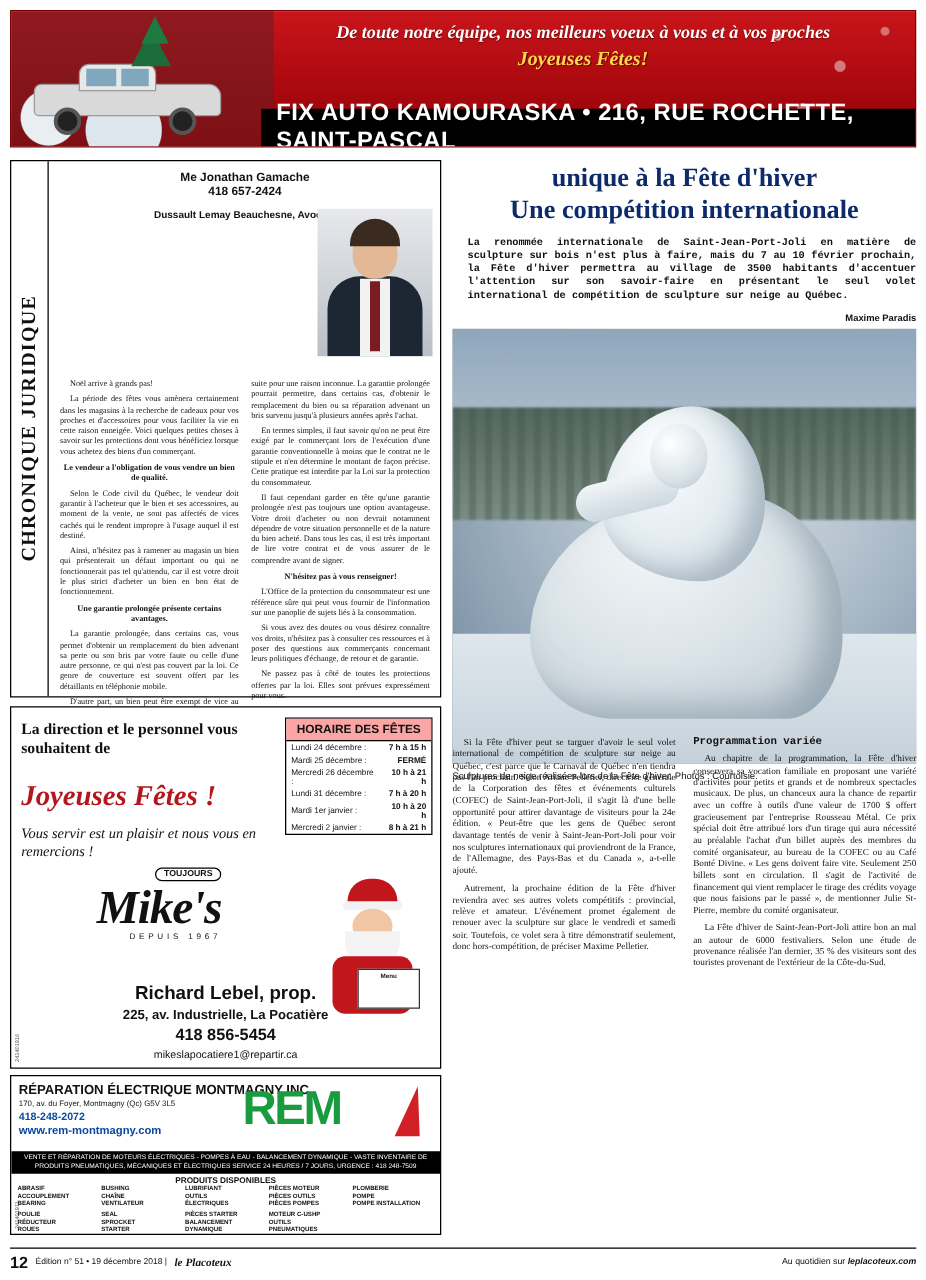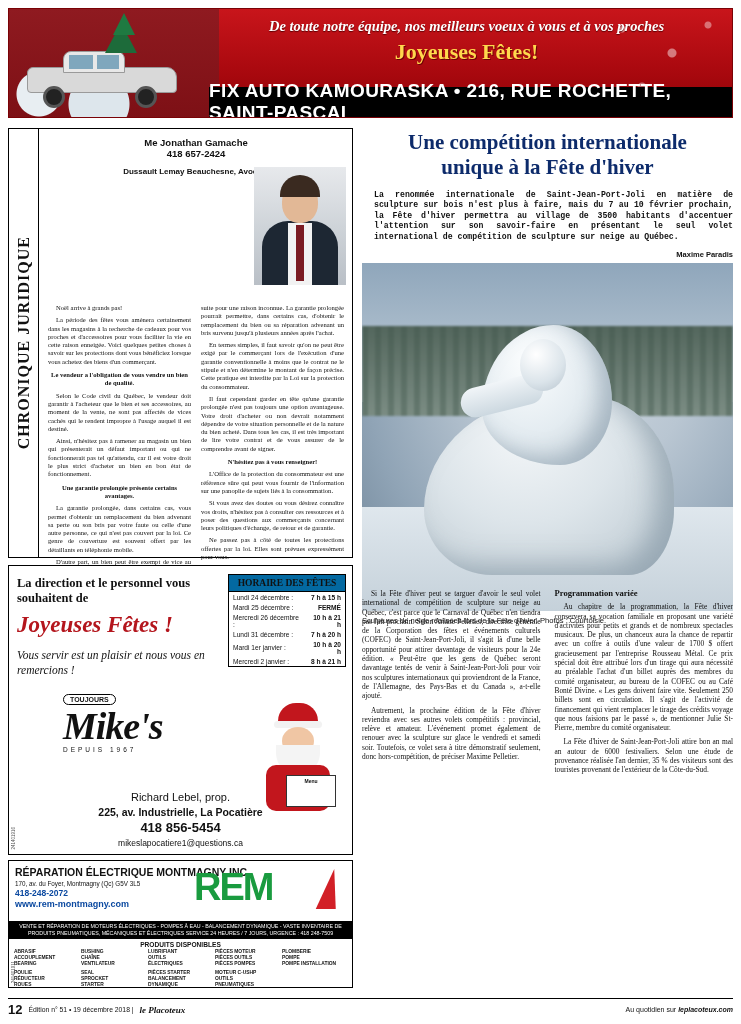--- a/index.html
+++ b/index.html
@@ -43,24 +43,24 @@
     position:absolute; right:0; top:0; width:130px; height:110px;
     background:
       radial-gradient(circle at 20px 20px, rgba(255,255,255,.55) 3px, transparent 4px),
       radial-gradient(circle at 70px 44px, rgba(255,255,255,.45) 4px, transparent 5px),
       radial-gradient(circle at 106px 16px, rgba(255,255,255,.4) 3px, transparent 4px),
       radial-gradient(circle at 40px 78px, rgba(255,255,255,.4) 4px, transparent 5px),
       radial-gradient(circle at 96px 88px, rgba(255,255,255,.35) 3px, transparent 4px);
   }
   .topad-text { position:absolute; left:200px; top:8px; right:8px; text-align:center; color:#fff; }
   .topad-l1 { font-family:"Liberation Serif", serif; font-style:italic; font-size:14.5px; line-height:18px; font-weight:bold; text-shadow:0 1px 1px #5c0003;}
-  .topad-l2 { font-family:"Liberation Serif", serif; font-weight:bold; font-size:22px; color:#ffd84d; margin-top:4px; text-shadow:1px 1px 0 #6a0206;}
+  .topad-l2 { font-family:"Liberation Serif", serif; font-style:italic; font-weight:bold; font-size:16px; color:#ffd84d; margin-top:4px; text-shadow:1px 1px 0 #6a0206;}
   .topad-bar {
     position:absolute; left:200px; right:0; bottom:0; height:30px; background:#000;
-    display:flex; align-items:center; justify-content:center; 
+    display:flex; align-items:center; justify-content:center; padding-left:12px;
   }
   .topad-bar span { color:#fff; font-family:"Liberation Sans", sans-serif; font-weight:bold; font-size:19px; letter-spacing:.4px;}
 
   
   .chronique {
     position:absolute; left:8px; top:128px; width:345px; height:430px;
     border:1px solid #000; background:#fff;
   }
   .chron-side {
     position:absolute; left:0; top:0; width:30px; height:100%;
@@ -156,35 +156,35 @@
     margin-top:5px; font-size:7.6px; font-family:"Liberation Sans", sans-serif;
   }
 
   
   .mikes {
     position:absolute; left:8px; top:565px; width:345px; height:290px;
     border:1px solid #000; background:#fff; overflow:hidden;
   }
   .mikes-left { position:absolute; left:0; top:0; width:215px; height:100%; padding:10px 8px;}
   .mikes-l1 { font-family:"Liberation Serif", serif; font-weight:bold; font-size:12.5px; line-height:15px;}
-  .mikes-l2 { font-family:"Liberation Serif", serif; font-style:italic; font-weight:bold; font-size:23px; color:#b4161d; margin-top:6px;}
+  .mikes-l2 { font-family:"Liberation Serif", serif; font-style:italic; font-weight:bold; font-size:23px; color:#b4161d; margin-top:18px;}
   .mikes-l3 { font-family:Liberation Serif, serif; font-style:italic; font-size:11.5px; line-height:15px; margin-top:10px;}
-  .mikes-logo { position:absolute; left:54px; top:122px; width:130px; text-align:left;}
+  .mikes-logo { position:absolute; left:38px; top:122px; width:130px; text-align:right;}
   .mikes-logo .toujours { font-family:"Liberation Sans", sans-serif; font-size:7px; font-weight:bold; border:1px solid #000; display:inline-block; padding:1px 6px; border-radius:8px;}
   .mikes-logo .word { font-family:"Liberation Serif", serif; font-style:italic; font-weight:bold; font-size:38px; line-height:40px; letter-spacing:-1px;}
   .mikes-logo .since { font-family:"Liberation Sans", sans-serif; font-size:6.5px; letter-spacing:3px;}
   .mikes-foot { position:absolute; left:0; right:0; bottom:6px; text-align:center;}
-  .mikes-foot .a { font-family:"Liberation Sans", sans-serif; font-size:11px; font-weight:normal;}
+  .mikes-foot .a { font-family:"Liberation Sans", sans-serif; font-size:15px; font-weight:bold;}
   .mikes-foot .b { font-family:"Liberation Sans", sans-serif; font-size:10.5px; font-weight:bold; margin-top:3px;}
   .mikes-foot .c { font-family:"Liberation Sans", sans-serif; font-size:13px; font-weight:bold; margin-top:2px;}
   .mikes-foot .d { font-family:"Liberation Sans", sans-serif; font-size:8.5px; margin-top:3px;}
   .horaire {
     position:absolute; right:6px; top:8px; width:118px; border:1px solid #000;
   }
-  .horaire h4 { margin:0; background:#0369a1; text-align:center; font-family:Liberation Serif, serif; font-size:9.5px; padding:3px 0; border-bottom:1px solid #000;}
+  .horaire h4 { margin:0; background:#fca5a5; text-align:center; font-family:Liberation Sans, sans-serif; font-size:9.5px; padding:3px 0; border-bottom:1px solid #000;}
   .horaire table { width:100%; border-collapse:collapse; font-family:"Liberation Sans", sans-serif; font-size:6.6px;}
   .horaire td { padding:1.5px 4px;}
   .horaire td.r { text-align:right; font-weight:bold;}
   .santa { position:absolute; right:8px; bottom:36px; width:92px; height:115px;}
   .santa .hat { position:absolute; left:26px; top:0; width:40px;height:22px;background:#c2161d;border-radius:18px 18px 0 0;}
   .santa .hatb{ position:absolute; left:22px; top:18px; width:48px;height:7px;background:#f2f2f2;border-radius:4px;}
   .santa .face{ position:absolute; left:30px; top:24px; width:32px;height:28px;background:#f0c6a4;border-radius:50%;}
   .santa .beard{position:absolute; left:24px; top:42px; width:44px;height:30px;background:#f4f4f4;border-radius:0 0 22px 22px;}
   .santa .body{ position:absolute; left:14px; top:62px; width:64px;height:46px;background:#c2161d;border-radius:10px;}
   .santa .book{ position:absolute; left:34px; top:72px; width:50px;height:32px;background:#fff;border:1px solid #333;}
@@ -210,21 +210,21 @@
   .rem-cols b { display:block; }
 
   
   .art-body {
     position:absolute; left:362px; top:589px; width:371px; height:345px;
     column-count:2; column-gap:14px;
     font-size:7.4px; line-height:9.3px; text-align:justify;
     font-family:"Liberation Serif", serif;
   }
   .art-body p { margin:0 0 5px 0; text-indent:9px;}
-  .art-body h5 { margin:6px 0 4px 0; font-family:Liberation Serif, serif; font-size:8.6px; font-weight:bold;}
+  .art-body h5 { margin:6px 0 4px 0; font-family:Liberation Mono, monospace; font-size:8.6px; font-weight:bold;}
 
   
   .footer {
     position:absolute; left:8px; right:8px; bottom:4px; height:22px;
     border-top:1px solid #000; display:flex; align-items:center;
   }
   .footer .pg { font-family:"Liberation Sans", sans-serif; font-weight:bold; font-size:13px; margin-right:6px;}
   .footer .ed { font-family:"Liberation Sans", sans-serif; font-size:6.8px; margin-right:6px;}
   .footer .logo { font-family:"Liberation Serif", serif; font-style:italic; font-weight:bold; font-size:9px;}
   .footer .right { margin-left:auto; font-family:"Liberation Sans", sans-serif; font-size:7px;}
@@ -290,22 +290,22 @@
         <p>L'Office de la protection du consommateur est une référence sûre qui peut vous fournir de l'information sur une panoplie de sujets liés à la consommation.</p>
         <p>Si vous avez des doutes ou vous désirez connaître vos droits, n'hésitez pas à consulter ces ressources et à poser des questions aux commerçants concernant leurs politiques d'échange, de retour et de garantie.</p>
         <p>Ne passez pas à côté de toutes les protections offertes par la loi. Elles sont prévues expressément pour vous.</p>
         <p class="end">Bon magasinage!</p>
       </div>
     </div>
   </div>
 
   <div class="article">
     <div class="art-title">
+      <div>unique à la Fête d'hiver</div>
       <div>Une compétition internationale</div>
-      <div>unique à la Fête d'hiver</div>
     </div>
     <div class="art-lead">La renommée internationale de Saint-Jean-Port-Joli en matière de sculpture sur bois n'est plus à faire, mais du 7 au 10 février prochain, la Fête d'hiver permettra au village de 3500 habitants d'accentuer l'attention sur son savoir-faire en présentant le seul volet international de compétition de sculpture sur neige au Québec.</div>
     <div class="art-credit">Maxime Paradis</div>
     <div class="art-photo">
       <div class="sky"></div>
       <div class="trees"></div>
       <div class="ground"></div>
       <div class="sculpture">
         <div class="mass"></div>
         <div class="fig"></div>
@@ -374,21 +374,21 @@
       <div class="beard"></div>
         <div class="body"></div>
       <div class="book">
         <div class="ttl">Menu</div>
       </div>
     </div>
     <div class="mikes-foot">
       <div class="a">Richard Lebel, prop.</div>
       <div class="b">225, av. Industrielle, La Pocatière</div>
       <div class="c">418 856-5454</div>
-      <div class="d">mikeslapocatiere1@questions.ca</div>
+      <div class="d">mikeslapocatiere1@repartir.ca</div>
     </div>
   </div>
 
   <div class="rem">
     <div class="vertcode">241401911</div>
     <div class="rem-top">
 
       <div class="rem-name">RÉPARATION ÉLECTRIQUE MONTMAGNY INC.</div>
       <div class="rem-addr">170, av. du Foyer, Montmagny (Qc) G5V 3L5</div>
       <div class="rem-tel">418-248-2072</div>

